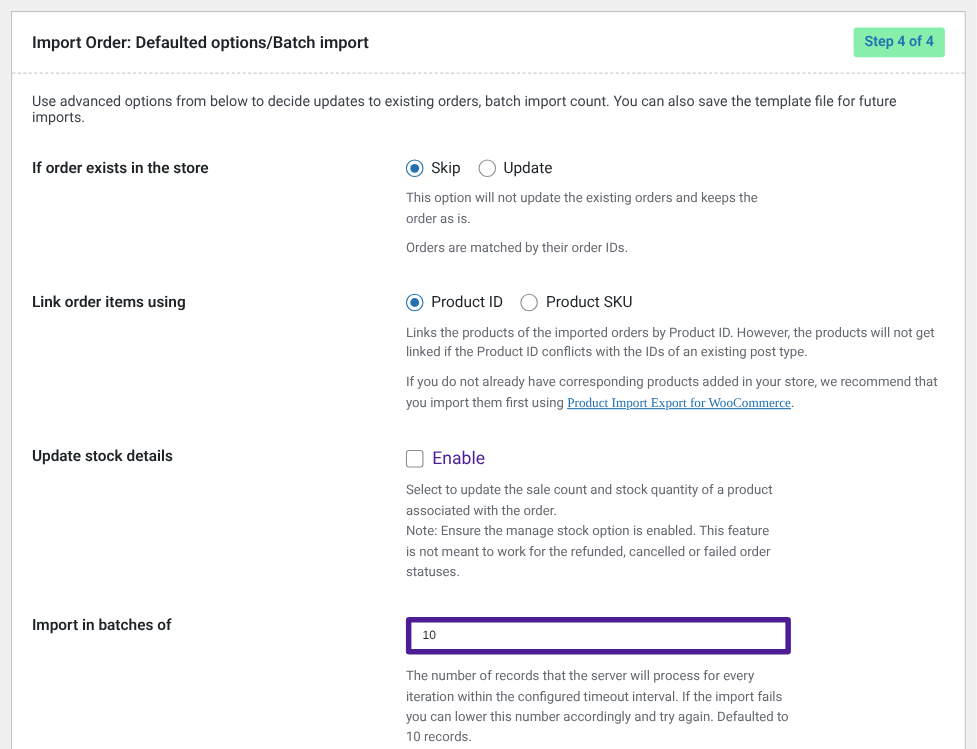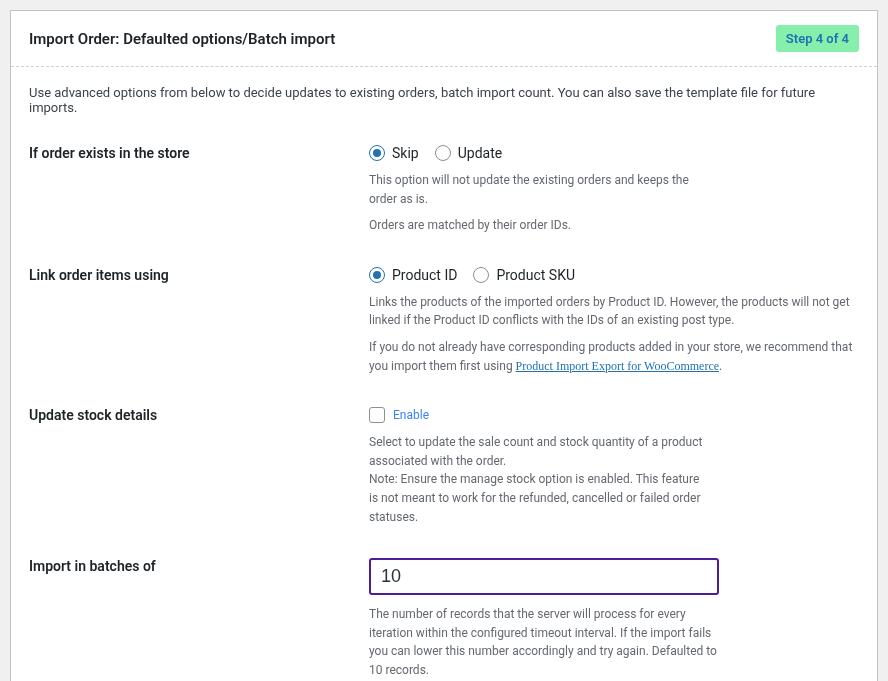--- a/index.html
+++ b/index.html
@@ -127,29 +127,29 @@
       margin-bottom: 10px;
     }
     .checkbox-input {
       width: 16px;
       height: 16px;
       border: 1px solid #8c8f94;
       border-radius: 3px;
       background: #fff;
     }
     .checkbox-label {
-      font-size: 12px;
-      color: #3b82f6;
+      font-size: 16px;
+      color: #4c1d95;
     }
     .text-input {
       width: 350px;
       padding: 6px 10px;
-      border: 2px solid #4c1d95;
+      border: 5px solid #4c1d95;
       border-radius: 3px;
-      font-size: 18px;
+      font-size: 11px;
       color: #2c3338;
       background: #fff;
       margin-bottom: 10px;
     }
     .link {
       color: #2271b1;
       text-decoration: underline;
       font-family: Liberation Serif, serif;
     }
   </style>

